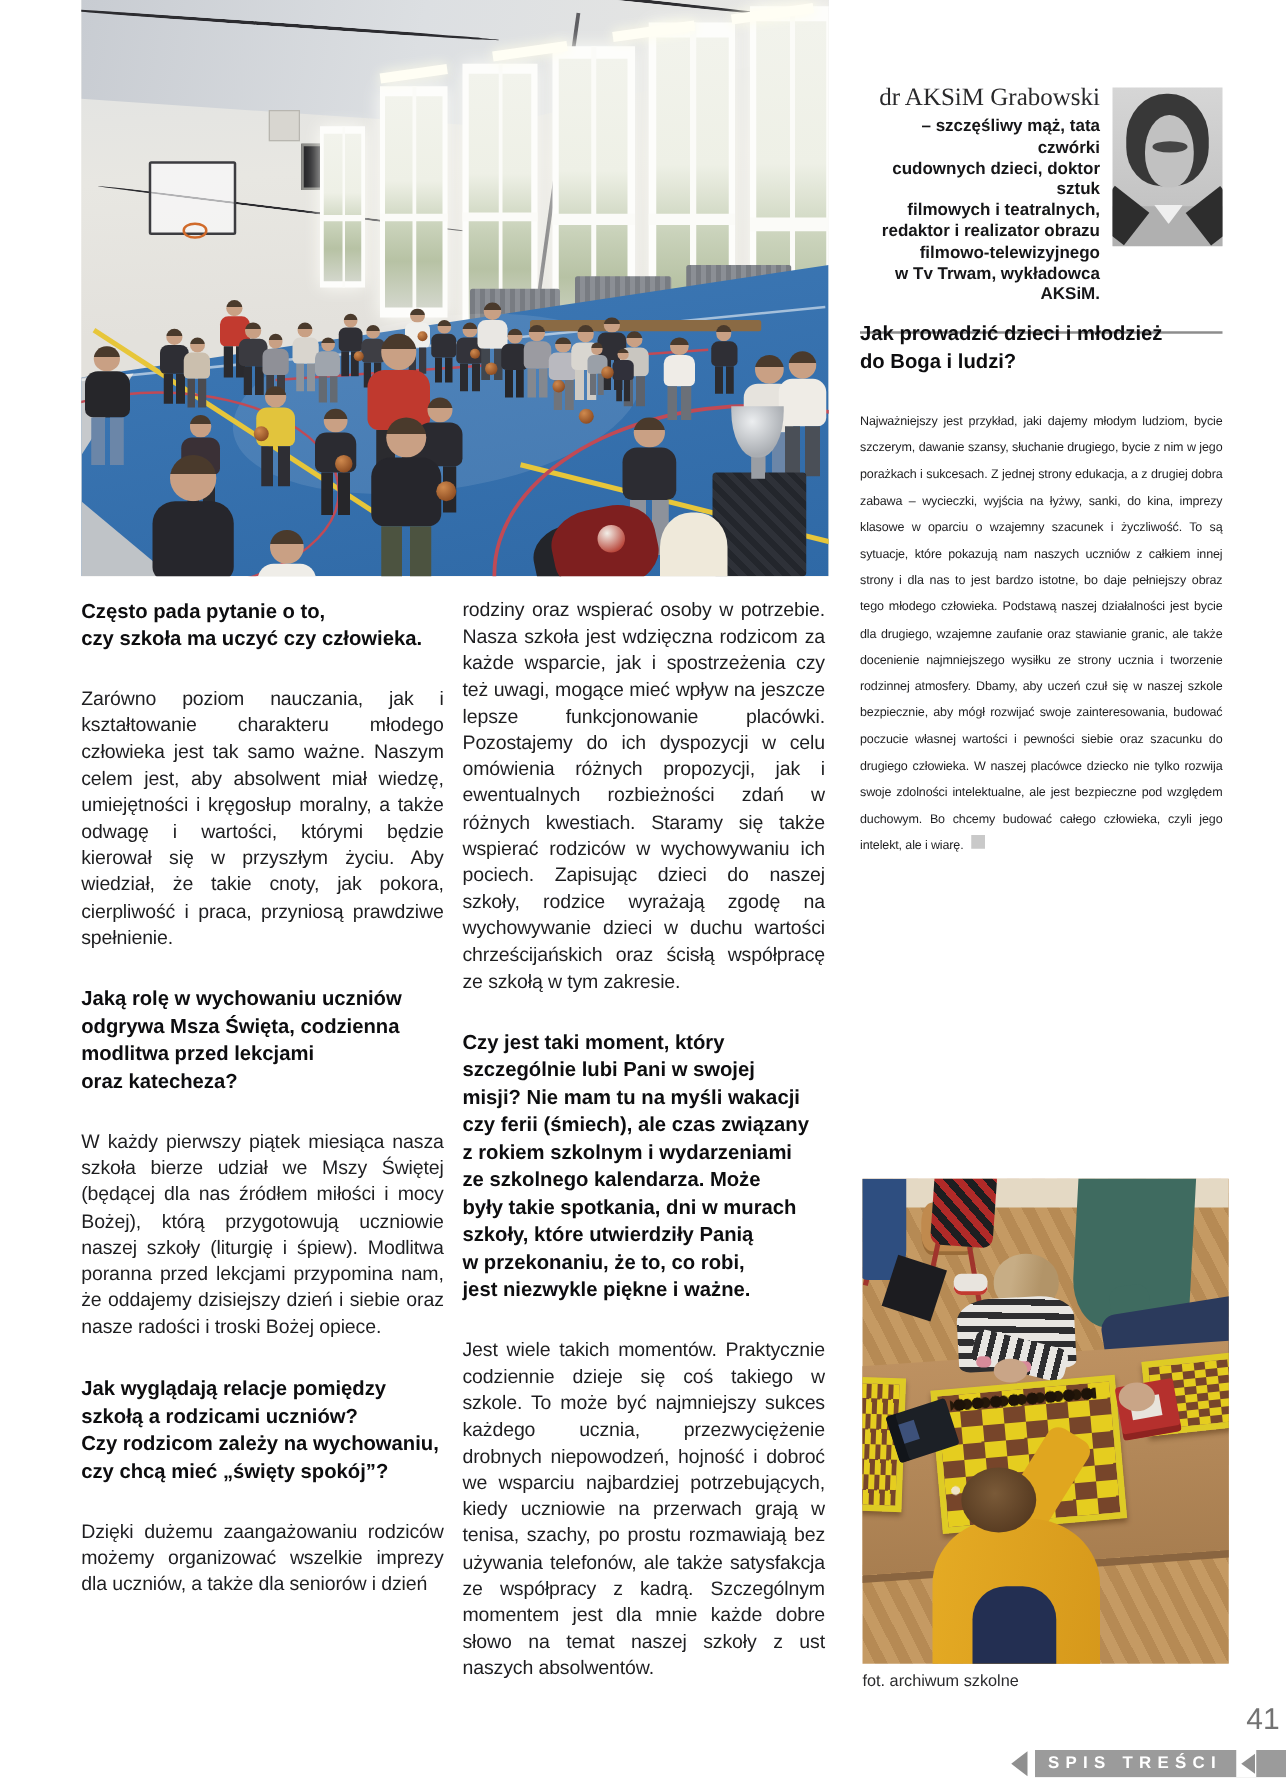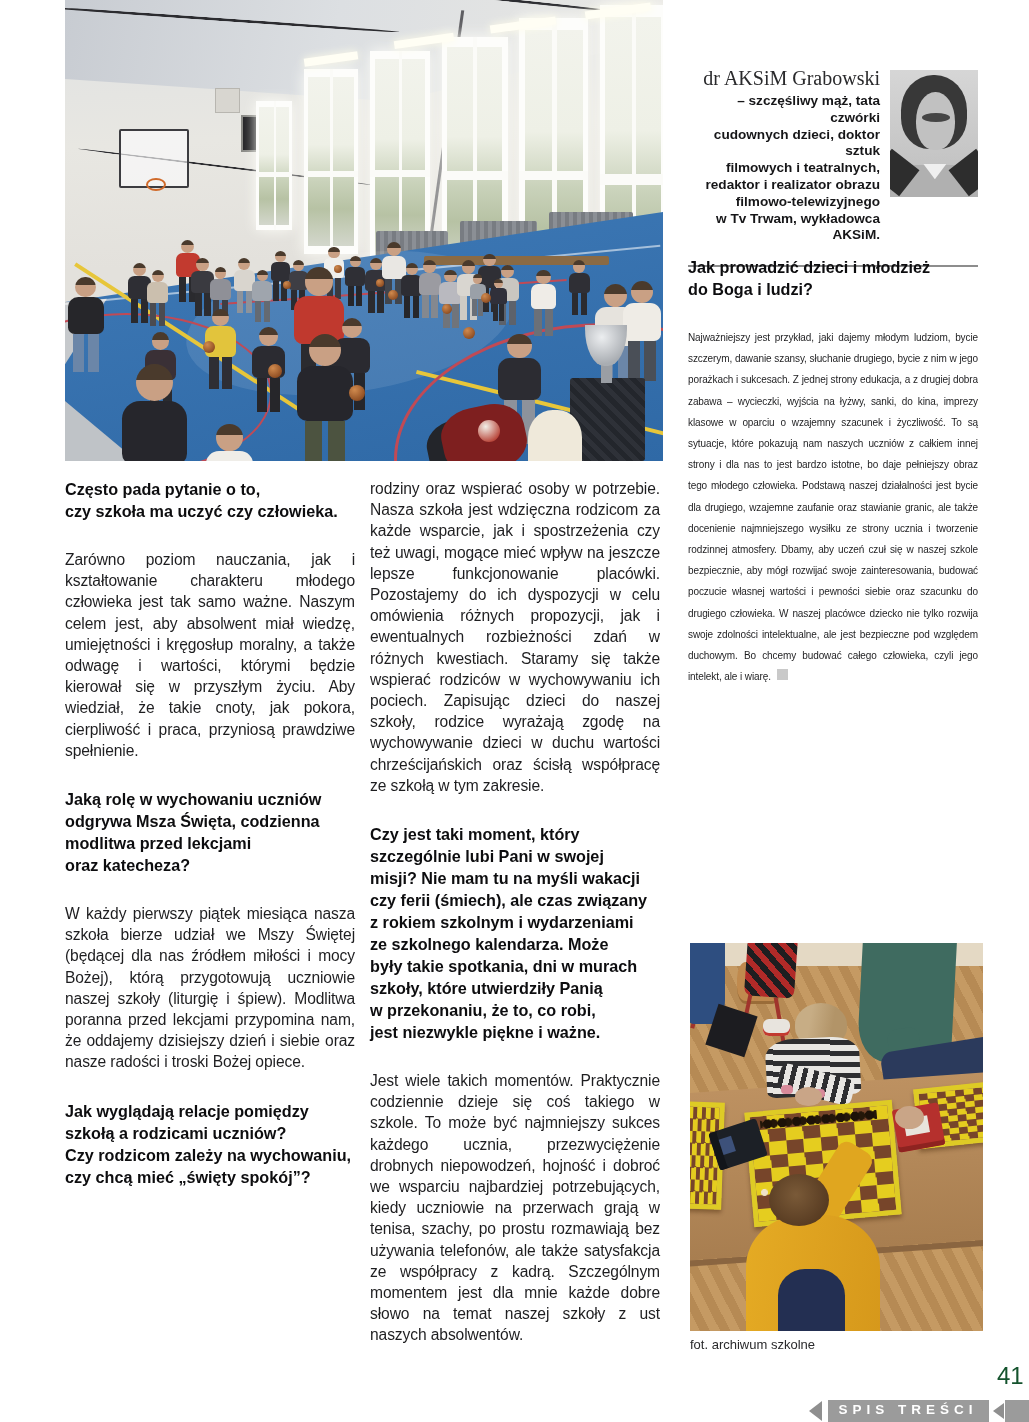--- a/index.html
+++ b/index.html
@@ -160,21 +160,21 @@
   .ch-bluekid{position:absolute;left:-3%;top:0;width:15%;height:21%;background:#2e4e80;border-radius:0 0 30% 30%;}
   .ch-darkpants{position:absolute;left:7%;top:17%;width:14%;height:11%;background:#1c1c20;transform:rotate(18deg);}
   .ch-shoe{position:absolute;left:25%;top:19.5%;width:9%;height:4.5%;background:#e8e4de;border-radius:6px;
            box-shadow:inset 0 -3px 0 #c23a30;}
 
   #chess-caption{position:absolute;left:690px;top:1337px;font-size:13px;color:#2a2a2c;}
 
   
   #footer-date{position:absolute;left:0;top:1370px;width:978px;text-align:right;
                font-size:12.5px;letter-spacing:6px;color:#1a1a1a;}
-  #page-number{position:absolute;left:997px;top:1362px;font-size:24px;color:#14532d;}
+  #page-number{position:absolute;left:997px;top:1362px;font-size:24px;color:#737373;}
   #toc-nav{position:absolute;left:828px;top:1400px;width:201px;height:22px;background:#9b9b9b;}
   #toc-label{position:absolute;left:0;top:2px;width:160px;text-align:center;color:#fff;
              font-size:13.5px;font-weight:bold;letter-spacing:5px;}
   #toc-arrow-outer{position:absolute;left:809px;top:1401px;width:0;height:0;
       border-top:10px solid transparent;border-bottom:10px solid transparent;border-right:13px solid #8f8f8f;}
   #toc-notch{position:absolute;right:24px;top:0;width:16px;height:22px;background:#fff;}
   #toc-arrow-inner{position:absolute;right:25px;top:3px;width:0;height:0;
       border-top:8px solid transparent;border-bottom:8px solid transparent;border-right:11px solid #8f8f8f;}
 </style>
 </head>
@@ -467,20 +467,21 @@
     <p>Zarówno poziom nauczania, jak i kształtowanie charakteru młodego człowieka jest tak samo ważne. Naszym celem jest, aby absolwent miał wiedzę, umiejętności i kręgosłup moralny, a także odwagę i wartości, którymi będzie kierował się w przyszłym życiu. Aby wiedział, że takie cnoty, jak pokora, cierpliwość i praca, przyniosą prawdziwe spełnienie.</p>
     <h3>Jaką rolę w wychowaniu uczniów
 odgrywa Msza Święta, codzienna
 modlitwa przed lekcjami
 oraz katecheza?</h3>
     <p>W każdy pierwszy piątek miesiąca nasza szkoła bierze udział we Mszy Świętej (będącej dla nas źródłem miłości i mocy Bożej), którą przygotowują uczniowie naszej szkoły (liturgię i śpiew). Modlitwa poranna przed lekcjami przypomina nam, że oddajemy dzisiejszy dzień i siebie oraz nasze radości i troski Bożej opiece.</p>
     <h3>Jak wyglądają relacje pomiędzy
 szkołą a rodzicami uczniów?
 Czy rodzicom zależy na wychowaniu,
 czy chcą mieć „święty spokój”?</h3>
+    <p>Dzięki dużemu zaangażowaniu rodziców możemy organizować wszelkie imprezy dla uczniów, a także dla seniorów i dzień</p>
   </div>
 
   <div class="col" id="col2">
     <p>rodziny oraz wspierać osoby w potrzebie. Nasza szkoła jest wdzięczna rodzicom za każde wsparcie, jak i spostrzeżenia czy też uwagi, mogące mieć wpływ na jeszcze lepsze funkcjonowanie placówki. Pozostajemy do ich dyspozycji w celu omówienia różnych propozycji, jak i ewentualnych rozbieżności zdań w różnych kwestiach. Staramy się także wspierać rodziców w wychowywaniu ich pociech. Zapisując dzieci do naszej szkoły, rodzice wyrażają zgodę na wychowywanie dzieci w duchu wartości chrześcijańskich oraz ścisłą współpracę ze szkołą w tym zakresie.</p>
     <h3>Czy jest taki moment, który
 szczególnie lubi Pani w swojej
 misji? Nie mam tu na myśli wakacji
 czy ferii (śmiech), ale czas związany
 z rokiem szkolnym i wydarzeniami
 ze szkolnego kalendarza. Może

